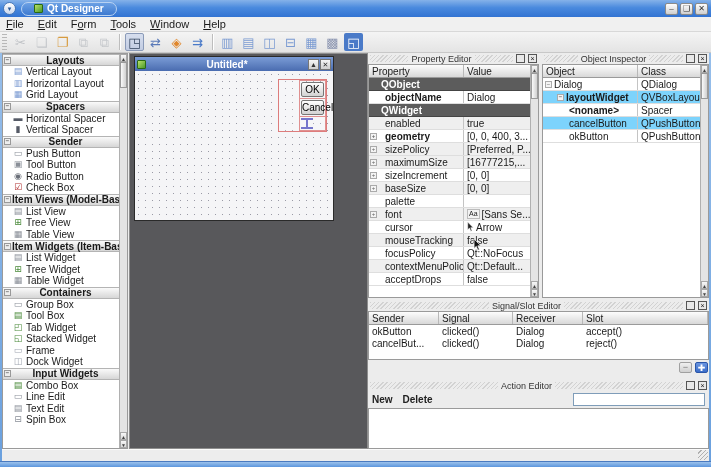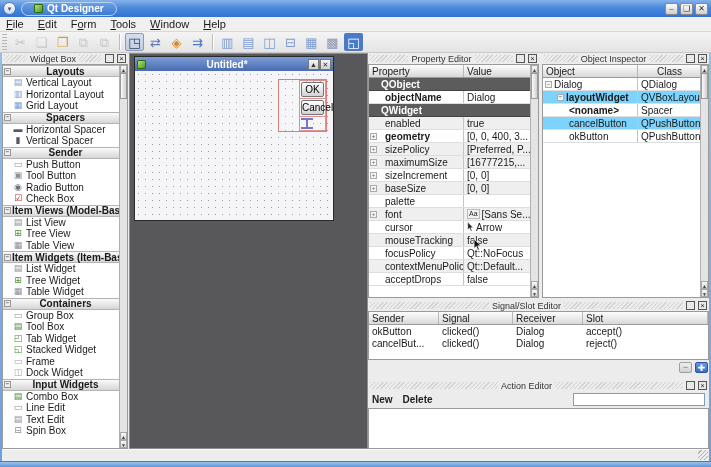--- a/index.html
+++ b/index.html
@@ -207,27 +207,20 @@
         <span class="tb-glyph" style="color: rgb(138, 148, 176);">▩</span>
       </span>
       <span class="tb-btn" style="background: rgb(74, 122, 200); border-radius: 2px;">
         <span class="tb-glyph" style="color: rgb(255, 255, 255);">◱</span>
       </span>
     </div>
 
   <div class="frame-mid">
 
     <div class="panel widgetbox">
-      <div class="panel-header">
-        <span class="ph-hatch"></span>
-        <span class="ph-title">Widget Box</span>
-        <span class="ph-hatch"></span>
-        <span class="ph-btn"></span>
-        <span class="ph-btn">×</span>
-      </div>
       <div class="panel-body">
         <div class="wb-list t-rows">
             <div class="wb-cat">
               <span class="wb-exp">−</span>
               <span class="wb-cat-label">Layouts</span>
             </div>
             <div class="wb-item">
               <span class="wb-icon" style="color: rgb(123, 155, 210);">▤</span>
               <span class="wb-label">Vertical Layout</span>
             </div>
@@ -481,21 +474,21 @@
       <div class="panel-header">
         <span class="ph-hatch"></span>
         <span class="ph-title">Object Inspector</span>
         <span class="ph-hatch"></span>
         <span class="ph-btn"></span>
         <span class="ph-btn">×</span>
       </div>
       <div class="panel-body">
         <div class="t-head">
           <span style="width:95px;flex:0 0 95px;">Object</span>
-          <span style="flex:1;margin-left:16px;">Class</span>
+          <span style="flex:1;">Class</span>
         </div>
         <div class="t-rows" style="margin-right:8px;">
             <div class="oi-row">
               <span class="oi-obj" style="padding-left: 2px;"><span class="oi-exp">−</span>Dialog</span>
               <span class="oi-class">QDialog</span>
             </div>
             <div class="oi-row alt">
               <span class="oi-obj b" style="padding-left: 14px;"><span class="oi-exp">−</span>layoutWidget</span>
               <span class="oi-class">QVBoxLayout</span>
             </div>

